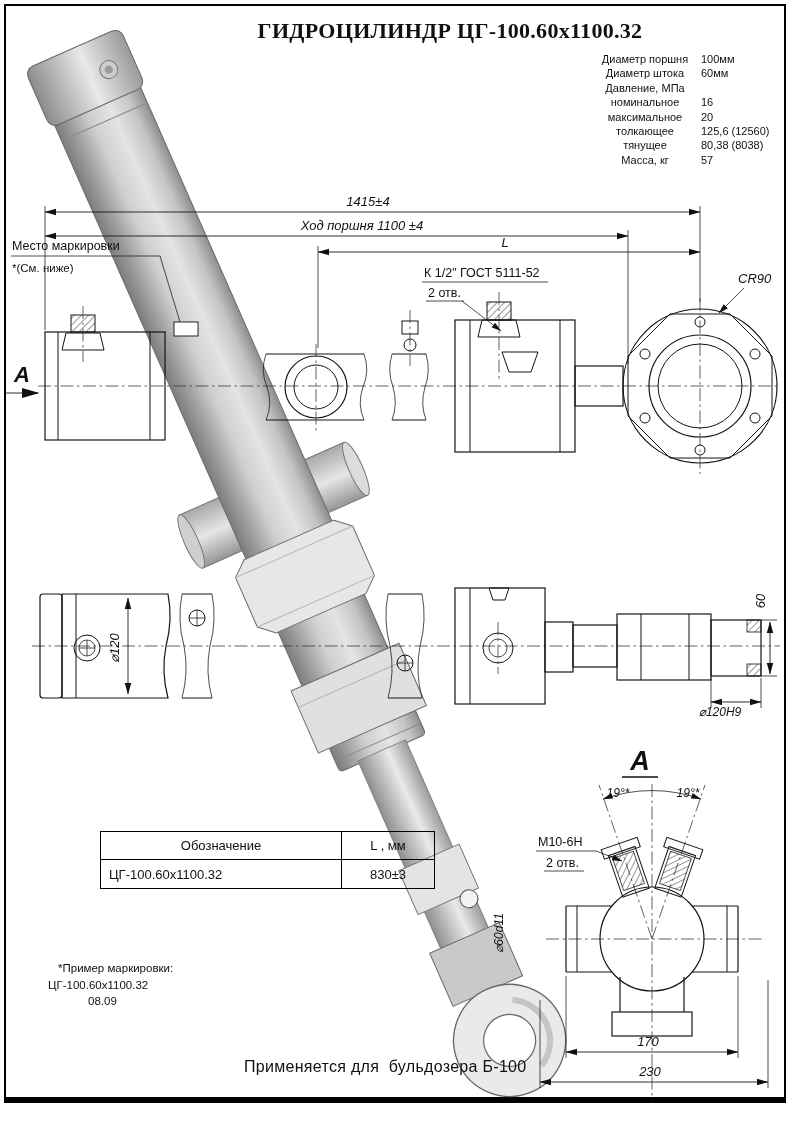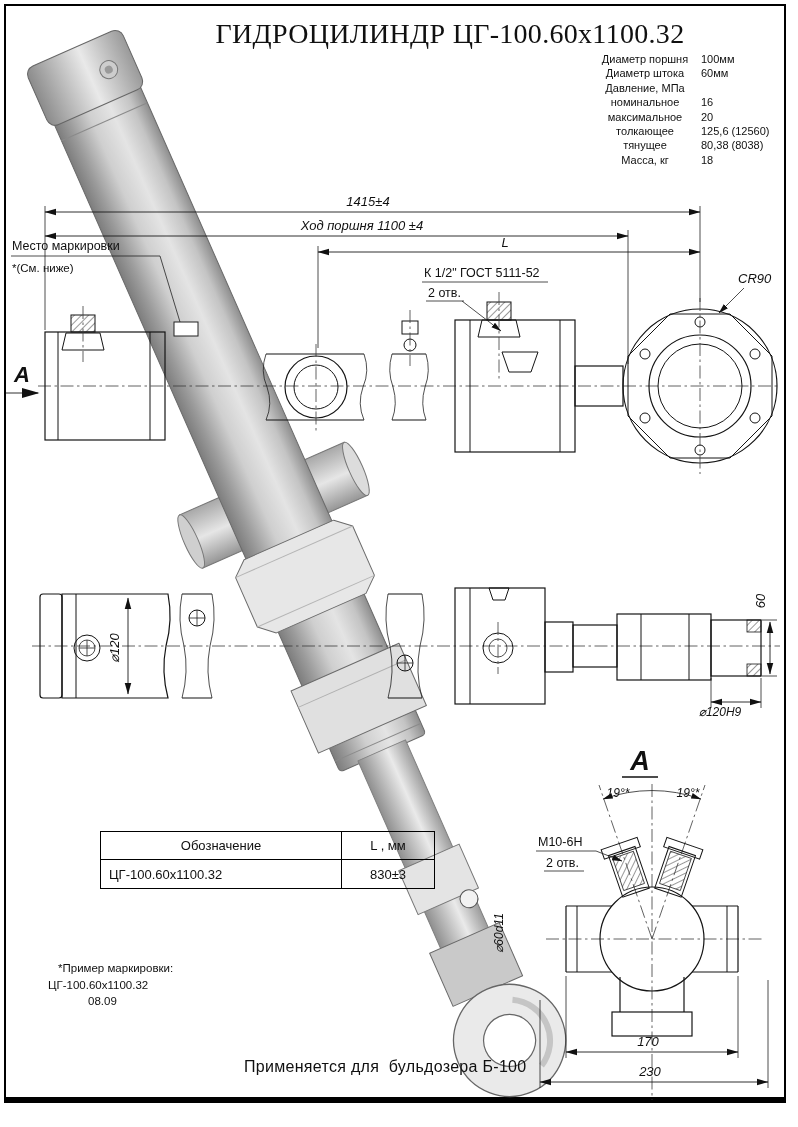--- a/index.html
+++ b/index.html
@@ -3,21 +3,21 @@
 <meta charset="utf-8">
 <style>
   html,body{margin:0;padding:0;background:#fff;}
   .page{position:relative;width:798px;height:1127px;background:#fff;overflow:hidden;
         font-family:"Liberation Sans",sans-serif;color:#101010;}
   .frame{position:absolute;left:4px;top:4px;width:782px;height:1099px;
          border:2px solid #000;border-bottom-width:6px;box-sizing:border-box;}
   .page svg{position:absolute;left:0;top:0;}
 
   .title{position:absolute;left:170px;top:18px;width:560px;text-align:center;
-         font-family:"Liberation Serif",serif;font-weight:normal;font-size:28px;letter-spacing:.3px;}
+         font-family:"Liberation Serif",serif;font-weight:bold;font-size:22px;letter-spacing:.3px;}
 
   .specs{position:absolute;left:589px;top:52px;width:202px;font-size:11px;line-height:14.4px;}
   .srow{display:flex;}
   .slab{width:112px;flex:none;text-align:center;}
   .sval{flex:1;}
 
   .ltable{position:absolute;left:100px;top:831px;border-collapse:collapse;font-size:13px;}
   .ltable th,.ltable td{border:1.5px solid #000;}
   .ltable th{height:25px;font-weight:normal;text-align:center;}
   .ltable td{height:26px;}
@@ -310,21 +310,21 @@
     <div class="srow">
         <span class="slab">толкающее</span>
         <span class="sval">125,6 (12560)</span>
       </div>
     <div class="srow">
         <span class="slab">тянущее</span>
         <span class="sval">80,38 (8038)</span>
       </div>
     <div class="srow">
         <span class="slab">Масса, кг</span>
-        <span class="sval">18</span>
+        <span class="sval">57</span>
       </div>
   </div>
 
   <table class="ltable">
     <tbody>
         <tr>
       <th class="c1">Обозначение</th>
       <th class="c2">L , мм</th>
     </tr>
     <tr>

